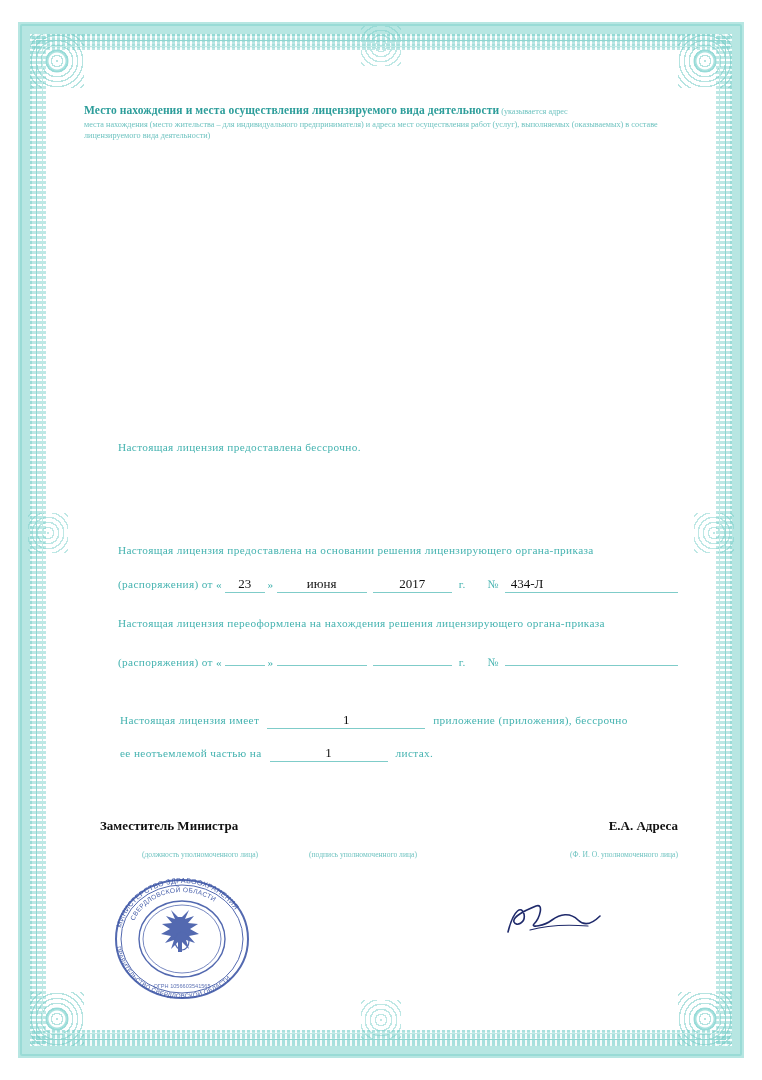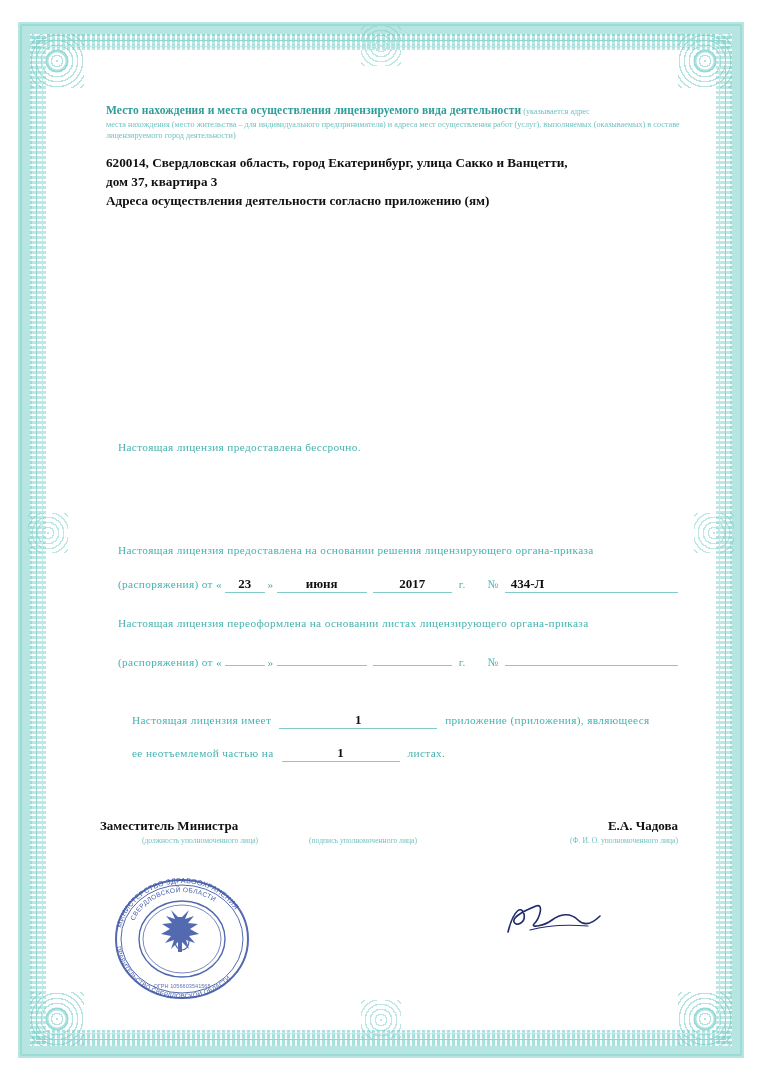--- a/index.html
+++ b/index.html
@@ -82,21 +82,21 @@
       repeating-radial-gradient(circle at 50% 50%, rgba(125,208,203,0.5) 0 1.5px, rgba(255,255,255,0) 1.5px 5px);
   }
   .mid-orn.l { left: 28px; top: 513px; }
   .mid-orn.r { left: 694px; top: 513px; }
   .mid-orn.t { left: 361px; top: 26px; }
   .mid-orn.b { left: 361px; top: 1000px; }
 
   
   .content {
     position: absolute;
-    left: 106px;
+    left: 84px;
     top: 100px;
     width: 578px;
     font-family: Liberation Serif, serif;
   }
 
   .field-caption {
     color: #2c9d9a;
     font-weight: bold;
     font-size: 11.5px;
     letter-spacing: .1px;
@@ -131,29 +131,29 @@
   .row {
     display: flex;
     align-items: baseline;
     white-space: nowrap;
   }
   .filled {
     display: inline-block;
     border-bottom: 1px solid #7fccc9;
     text-align: center;
     color: #111;
-    font-weight: bold;
+    font-weight: normal;
     font-size: 13px;
     height: 16px;
   }
 
   .sect-perpetual { position: absolute; left: 118px; top: 437px; }
   .sect-basis     { position: absolute; left: 118px; top: 544px; width: 560px; }
   .sect-reissue   { position: absolute; left: 118px; top: 617px; width: 560px; }
-  .sect-annex     { position: absolute; left: 132px; top: 712px; width: 560px; }
+  .sect-annex     { position: absolute; left: 120px; top: 712px; width: 560px; }
   .sect-sign      { position: absolute; left: 100px; top: 812px; width: 578px; }
 
   .line2 { margin-top: 20px; justify-content: center; }
 
   .sign-row {
     display: flex;
     justify-content: space-between;
     margin-top: 6px;
   }
   .sign-title {
@@ -164,21 +164,21 @@
   .sign-name {
     font-size: 13px;
     font-weight: bold;
     color: #111;
   }
   .sign-hints {
     display: flex;
     justify-content: space-between;
     color: #6fc3c0;
     font-size: 7.6px;
-    margin-top: 2px;
+    margin-top: 16px;
   }
   .sign-hints span { display: inline-block; }
 
   
   .signature {
     position: absolute;
     left: 400px;
     top: 88px;
     width: 110px;
     height: 40px;
@@ -215,28 +215,23 @@
   <div class="mid-orn l"></div>
   <div class="mid-orn r"></div>
   <div class="mid-orn t"></div>
   <div class="mid-orn b"></div>
   <div class="border-inner-line"></div>
   <div class="border-inner-line2"></div>
 
   <div class="content">
     <div>
       <span class="field-caption">Место нахождения и места осуществления лицензируемого вида деятельности</span><span class="hint-inline"> (указывается адрес</span>
-      <span class="field-hint">места нахождения (место жительства – для индивидуального предпринимателя) и адреса мест осуществления работ (услуг), выполняемых (оказываемых) в составе лицензируемого город деятельности)</span>
-    </div>
-
-    <div class="addr-block">
-      <div>620014, Свердловская область, город Екатеринбург, улица Сакко и Ванцетти,</div>
-      <div>дом 37, квартира 3</div>
-      <div>Адреса осуществления деятельности согласно приложению (ям)</div>
-    </div>
+      <span class="field-hint">места нахождения (место жительства – для индивидуального предпринимателя) и адреса мест осуществления работ (услуг), выполняемых (оказываемых) в составе лицензируемого вида деятельности)</span>
+    </div>
+
   </div>
 
   <div class="sect-perpetual">
     <span class="teal-line">Настоящая   лицензия   предоставлена   бессрочно.</span>
   </div>
 
   <div class="sect-basis">
     <div class="teal-line">Настоящая   лицензия   предоставлена   на   основании   решения   лицензирующего   органа-приказа</div>
     <div class="row line2">
       <span class="teal-line">(распоряжения)   от  «</span>
@@ -244,50 +239,50 @@
       <span class="teal-line">»</span>
       <span class="filled" style="width:96px; margin:0 3px;">июня</span>
       <span class="filled" style="width:84px; margin:0 3px;">2017</span>
       <span class="teal-line" style="margin-left:4px;">г.</span>
       <span class="teal-line" style="margin-left:22px;">№</span>
       <span class="filled" style="width:178px; margin-left:6px; text-align:left; padding-left:6px;">434-Л</span>
     </div>
   </div>
 
   <div class="sect-reissue">
-    <div class="teal-line">Настоящая   лицензия   переоформлена   на   основании   листах   лицензирующего   органа-приказа</div>
+    <div class="teal-line">Настоящая   лицензия   переоформлена   на   нахождения   решения   лицензирующего   органа-приказа</div>
     <div class="row line2">
       <span class="teal-line">(распоряжения)   от  «</span>
       <span class="filled" style="width:42px; margin:0 3px;"></span>
       <span class="teal-line">»</span>
       <span class="filled" style="width:96px; margin:0 3px;"></span>
       <span class="filled" style="width:84px; margin:0 3px;"></span>
       <span class="teal-line" style="margin-left:4px;">г.</span>
       <span class="teal-line" style="margin-left:22px;">№</span>
       <span class="filled" style="width:178px; margin-left:6px; text-align:left; padding-left:6px;"></span>
     </div>
   </div>
 
   <div class="sect-annex">
     <div class="row">
       <span class="teal-line">Настоящая  лицензия  имеет</span>
       <span class="filled" style="width:158px; margin:0 8px;">1</span>
-      <span class="teal-line">приложение (приложения),  являющееся</span>
+      <span class="teal-line">приложение (приложения),  бессрочно</span>
     </div>
     <div class="row" style="margin-top:16px;">
       <span class="teal-line">ее  неотъемлемой  частью  на</span>
       <span class="filled" style="width:118px; margin:0 8px;">1</span>
       <span class="teal-line">листах.</span>
     </div>
   </div>
 
   <div class="sect-sign">
     <div class="sign-row">
       <span class="sign-title">Заместитель Министра</span>
-      <span class="sign-name">Е.А. Чадова</span>
+      <span class="sign-name">Е.А. Адреса</span>
     </div>
     <div class="sign-hints">
       <span style="width:200px; text-align:center;">(должность уполномоченного лица)</span>
       <span style="width:180px; text-align:left;">(подпись уполномоченного лица)</span>
       <span style="width:180px; text-align:right;">(Ф. И. О. уполномоченного лица)</span>
     </div>
 
     <svg class="signature" viewBox="0 0 110 40">
       <path d="M8,32 C14,8 22,6 24,14 C26,23 16,27 14,22 C12,17 26,10 36,6
                C44,3 40,18 34,24 C30,28 44,26 52,20 C60,14 70,12 78,20

